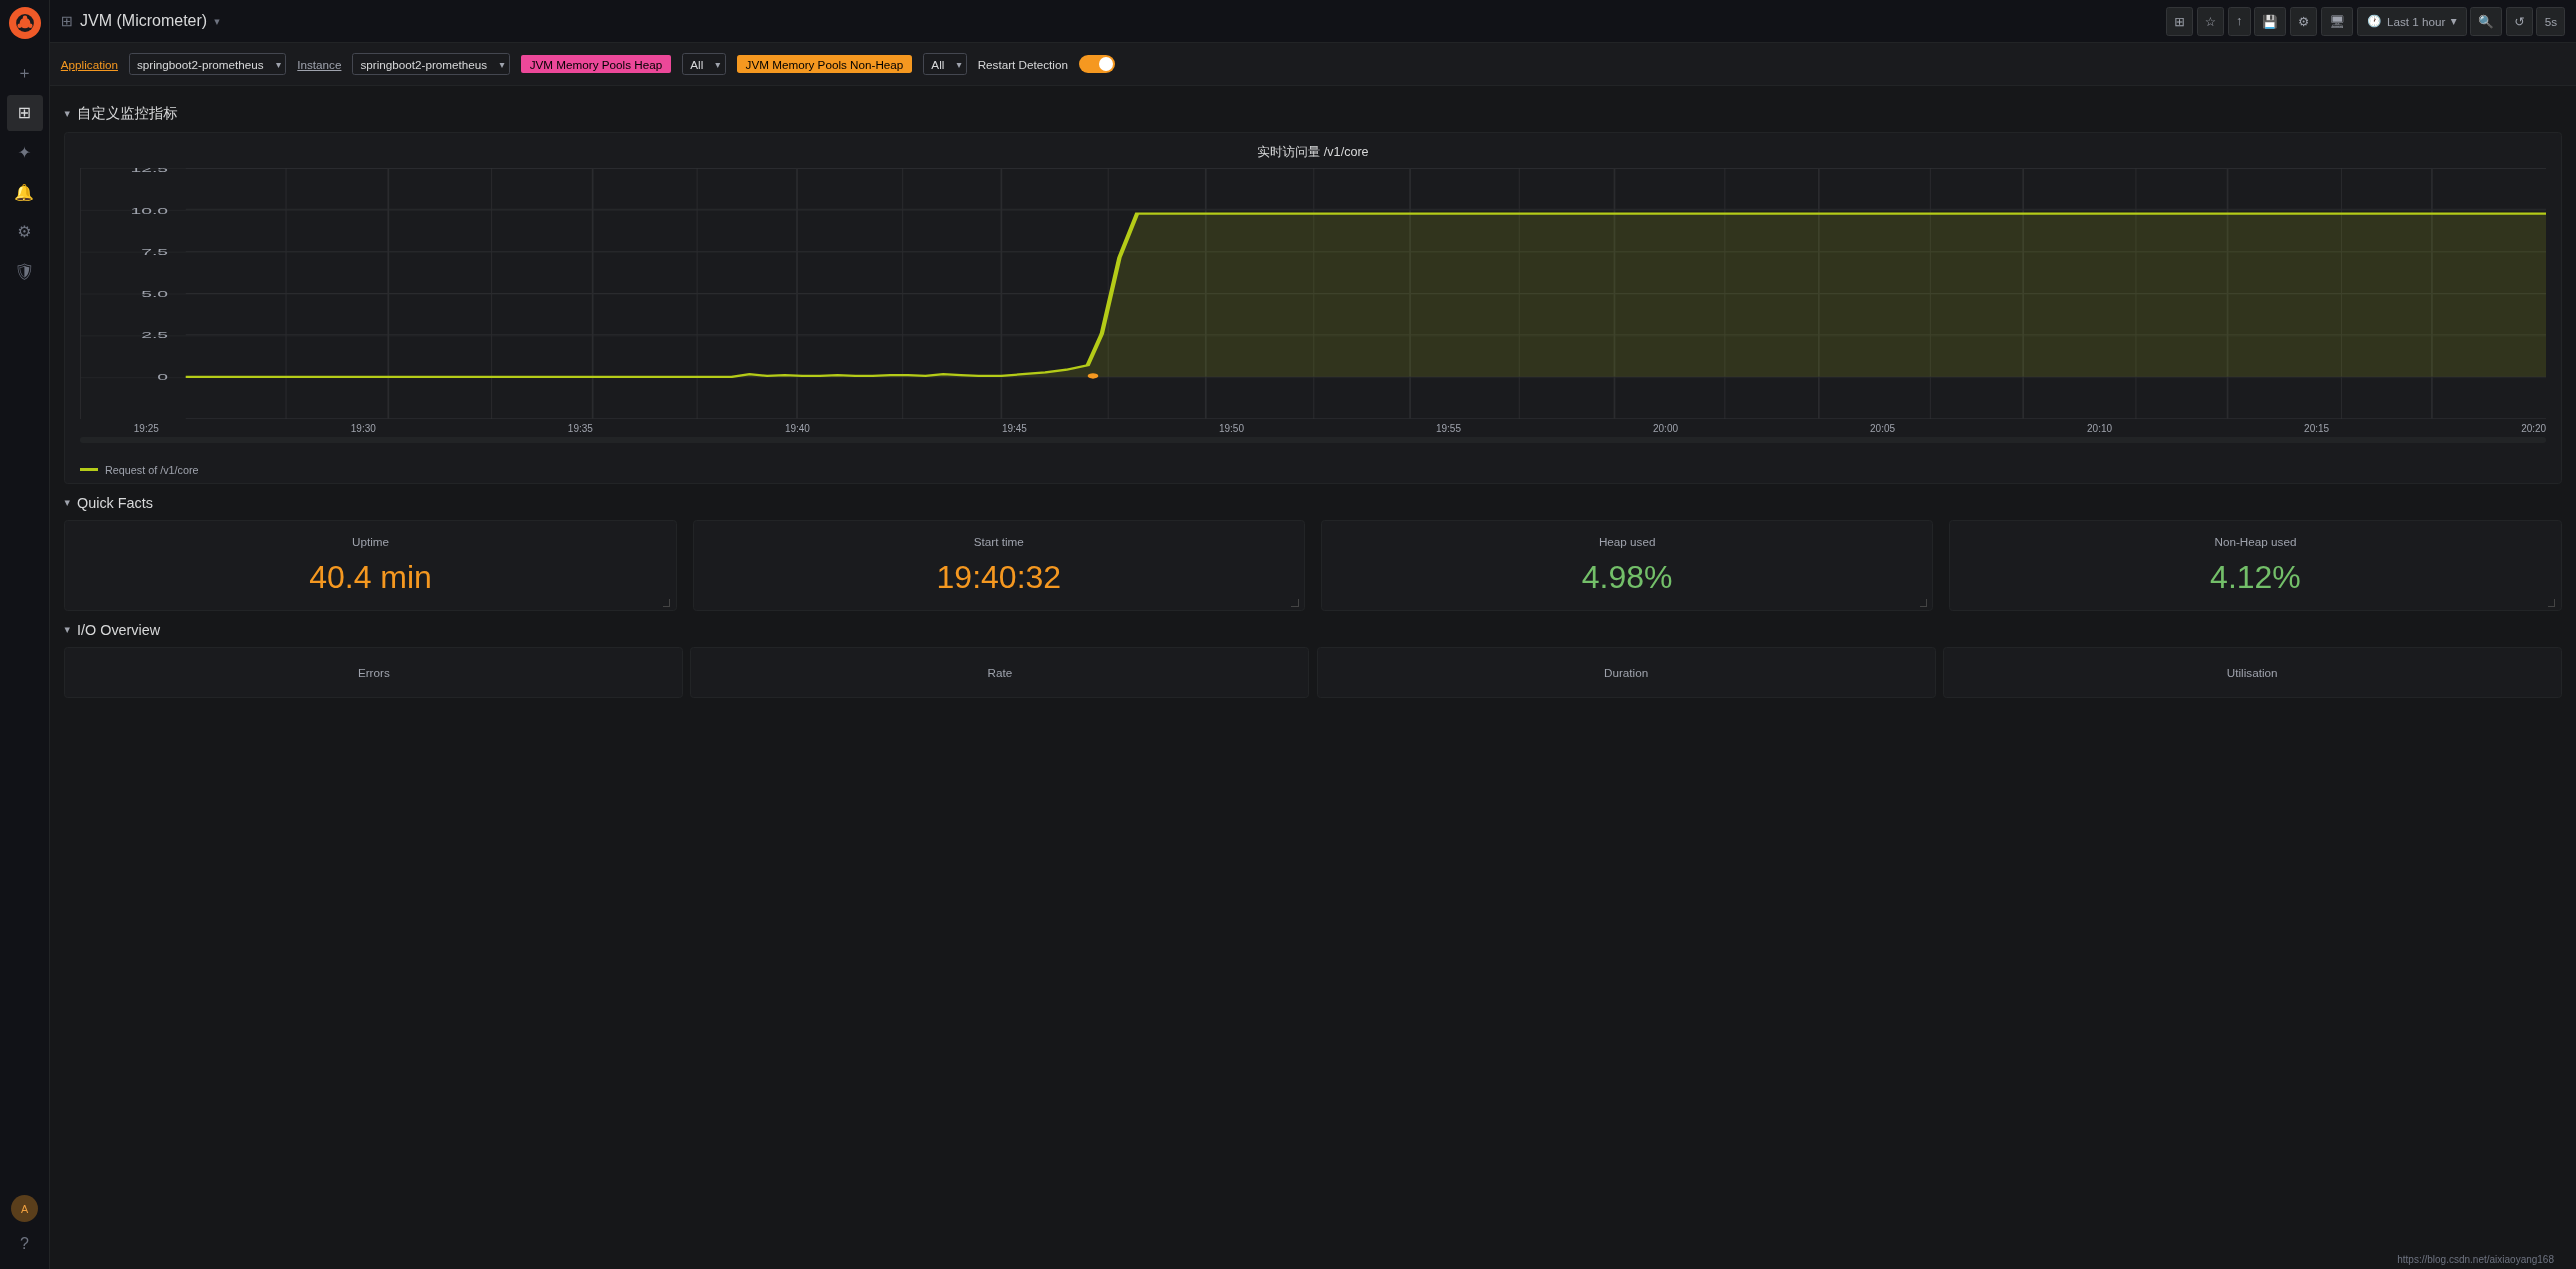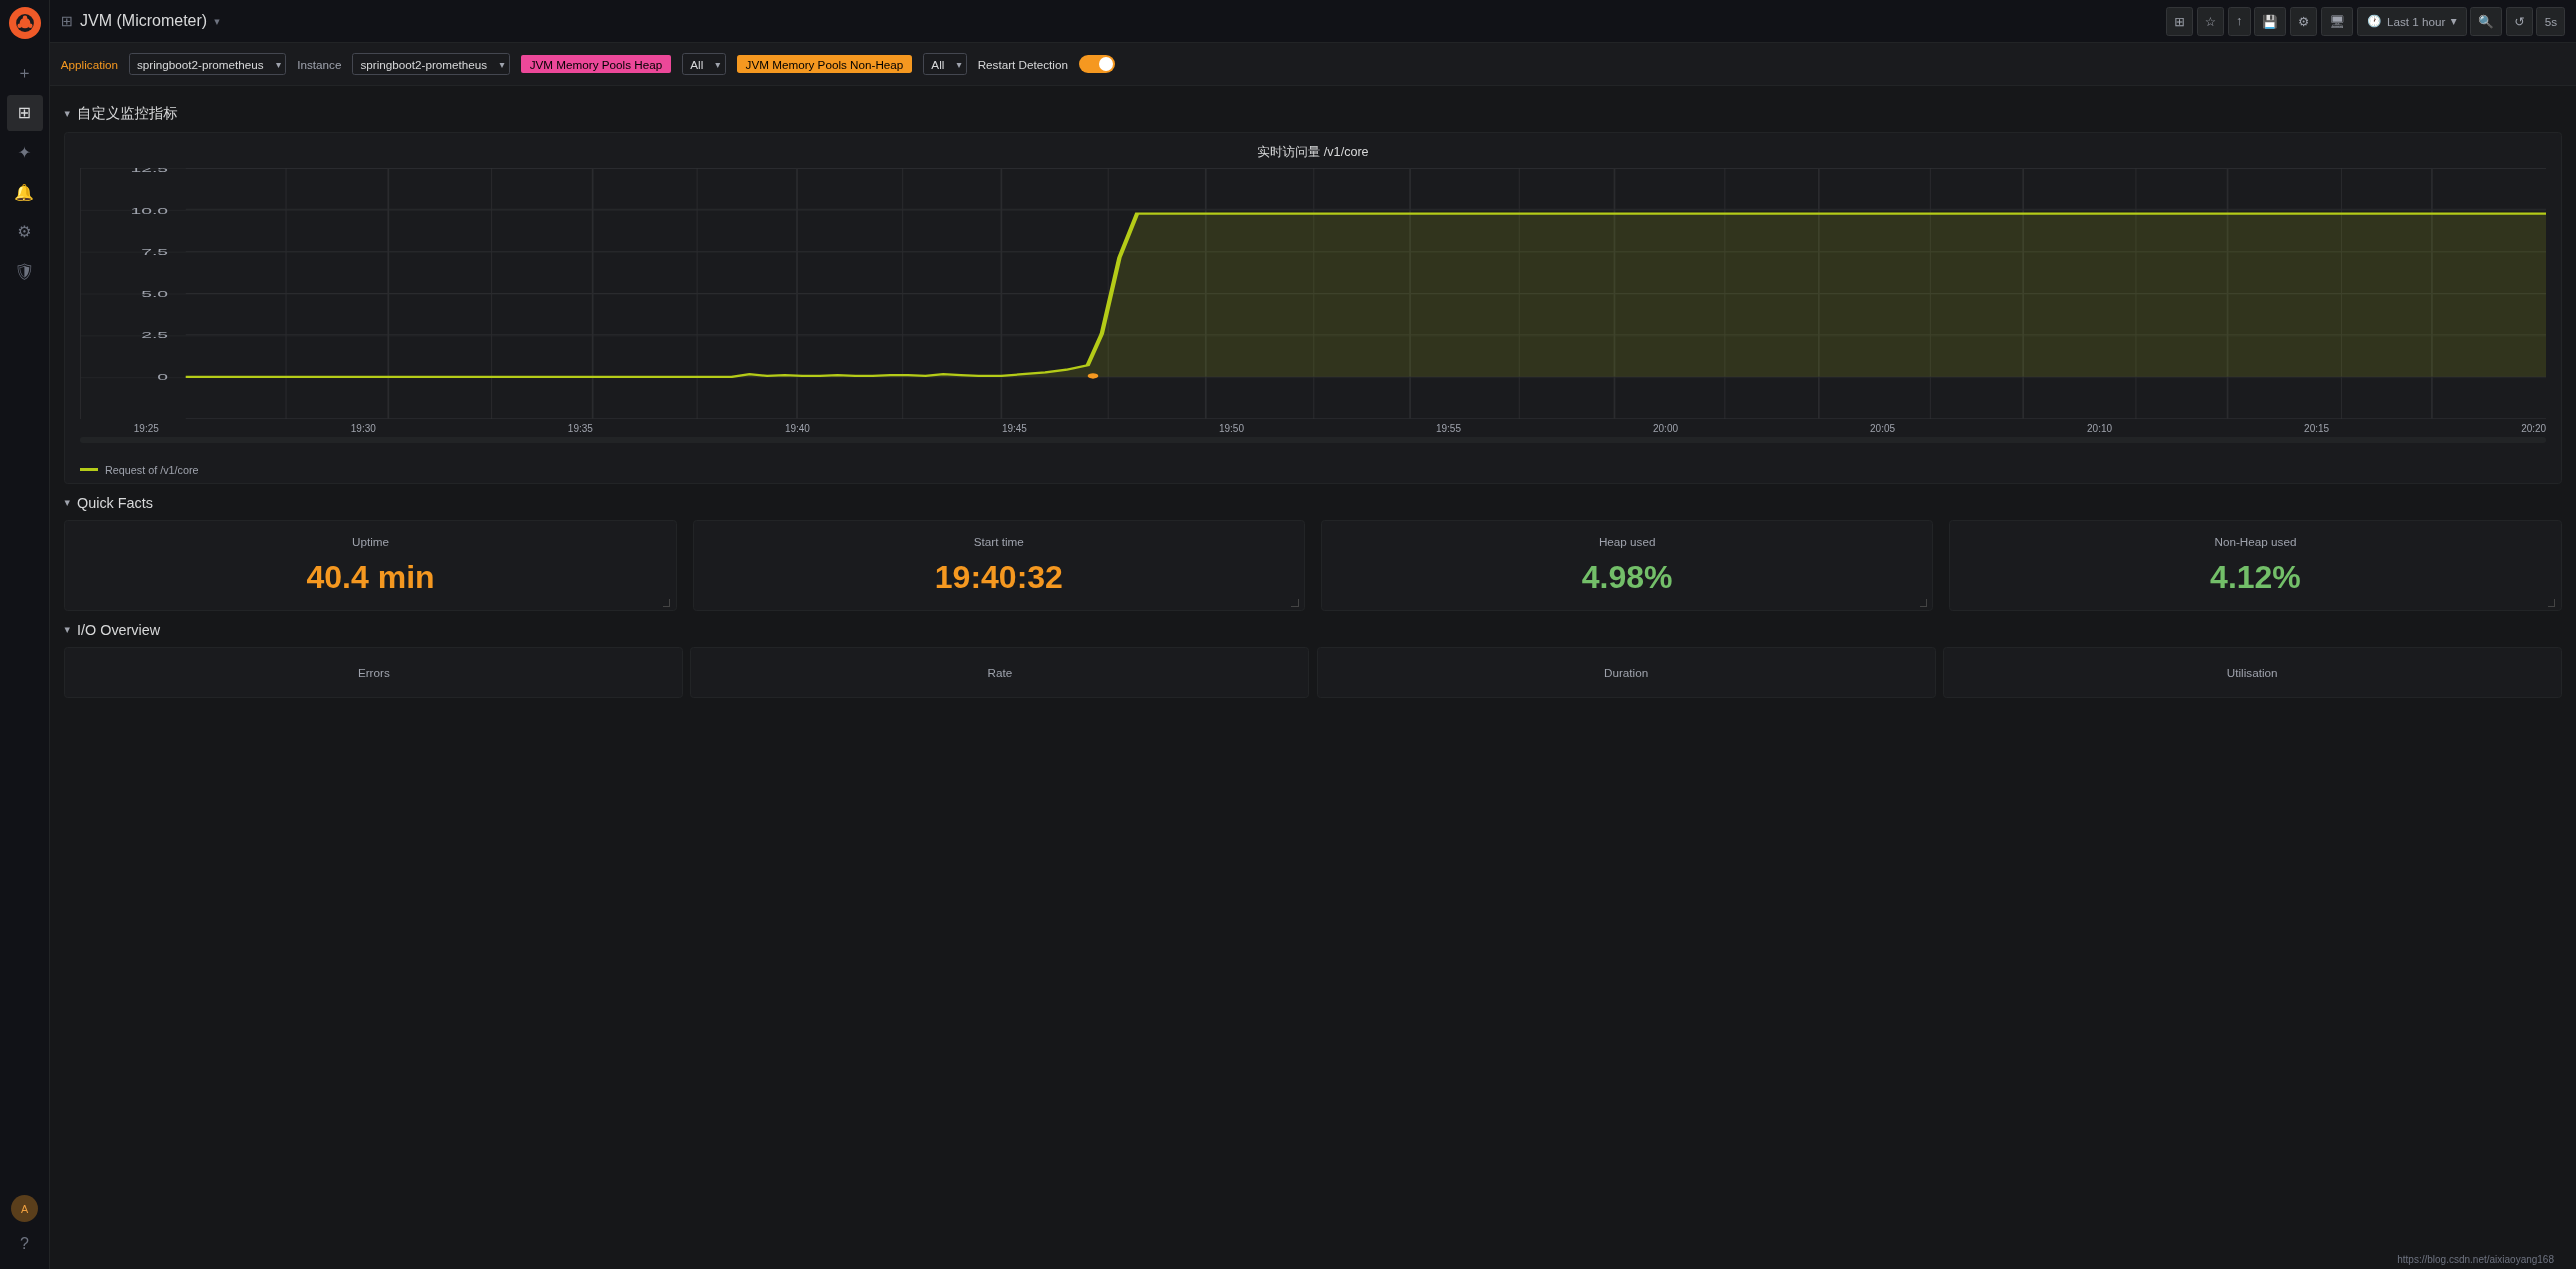--- a/index.html
+++ b/index.html
@@ -153,20 +153,21 @@
       display: flex;
       align-items: center;
       padding: 0 10.8px;
       gap: 10.8px;
       flex-shrink: 0;
     }
     .filter-label {
       color: #f59820;
       font-size: 11.7px;
       font-weight: 500;
+      text-decoration: underline;
     }
     .filter-select {
       background: #1a1b1e;
       border: 0.9px solid #444750;
       color: #d8d9da;
       padding: 3.6px 21.5px 3.6px 7.2px;
       border-radius: 2.7px;
       font-size: 11.7px;
       cursor: pointer;
       appearance: none;
@@ -296,21 +297,21 @@
       text-align: center;
       position: relative;
     }
     .stat-label {
       color: #9fa3ad;
       font-size: 11.7px;
       margin-bottom: 10.8px;
     }
     .stat-value {
       font-size: 32px;
-      font-weight: 700;
+      font-weight: 400;
     }
     .stat-value.orange { color: #f59820; }
     .stat-value.green { color: #73bf69; }
     .stat-corner {
       position: absolute;
       bottom: 3.6px;
       right: 5.4px;
       width: 7.2px;
       height: 7.2px;
       border-right: 1.8px solid #444;

